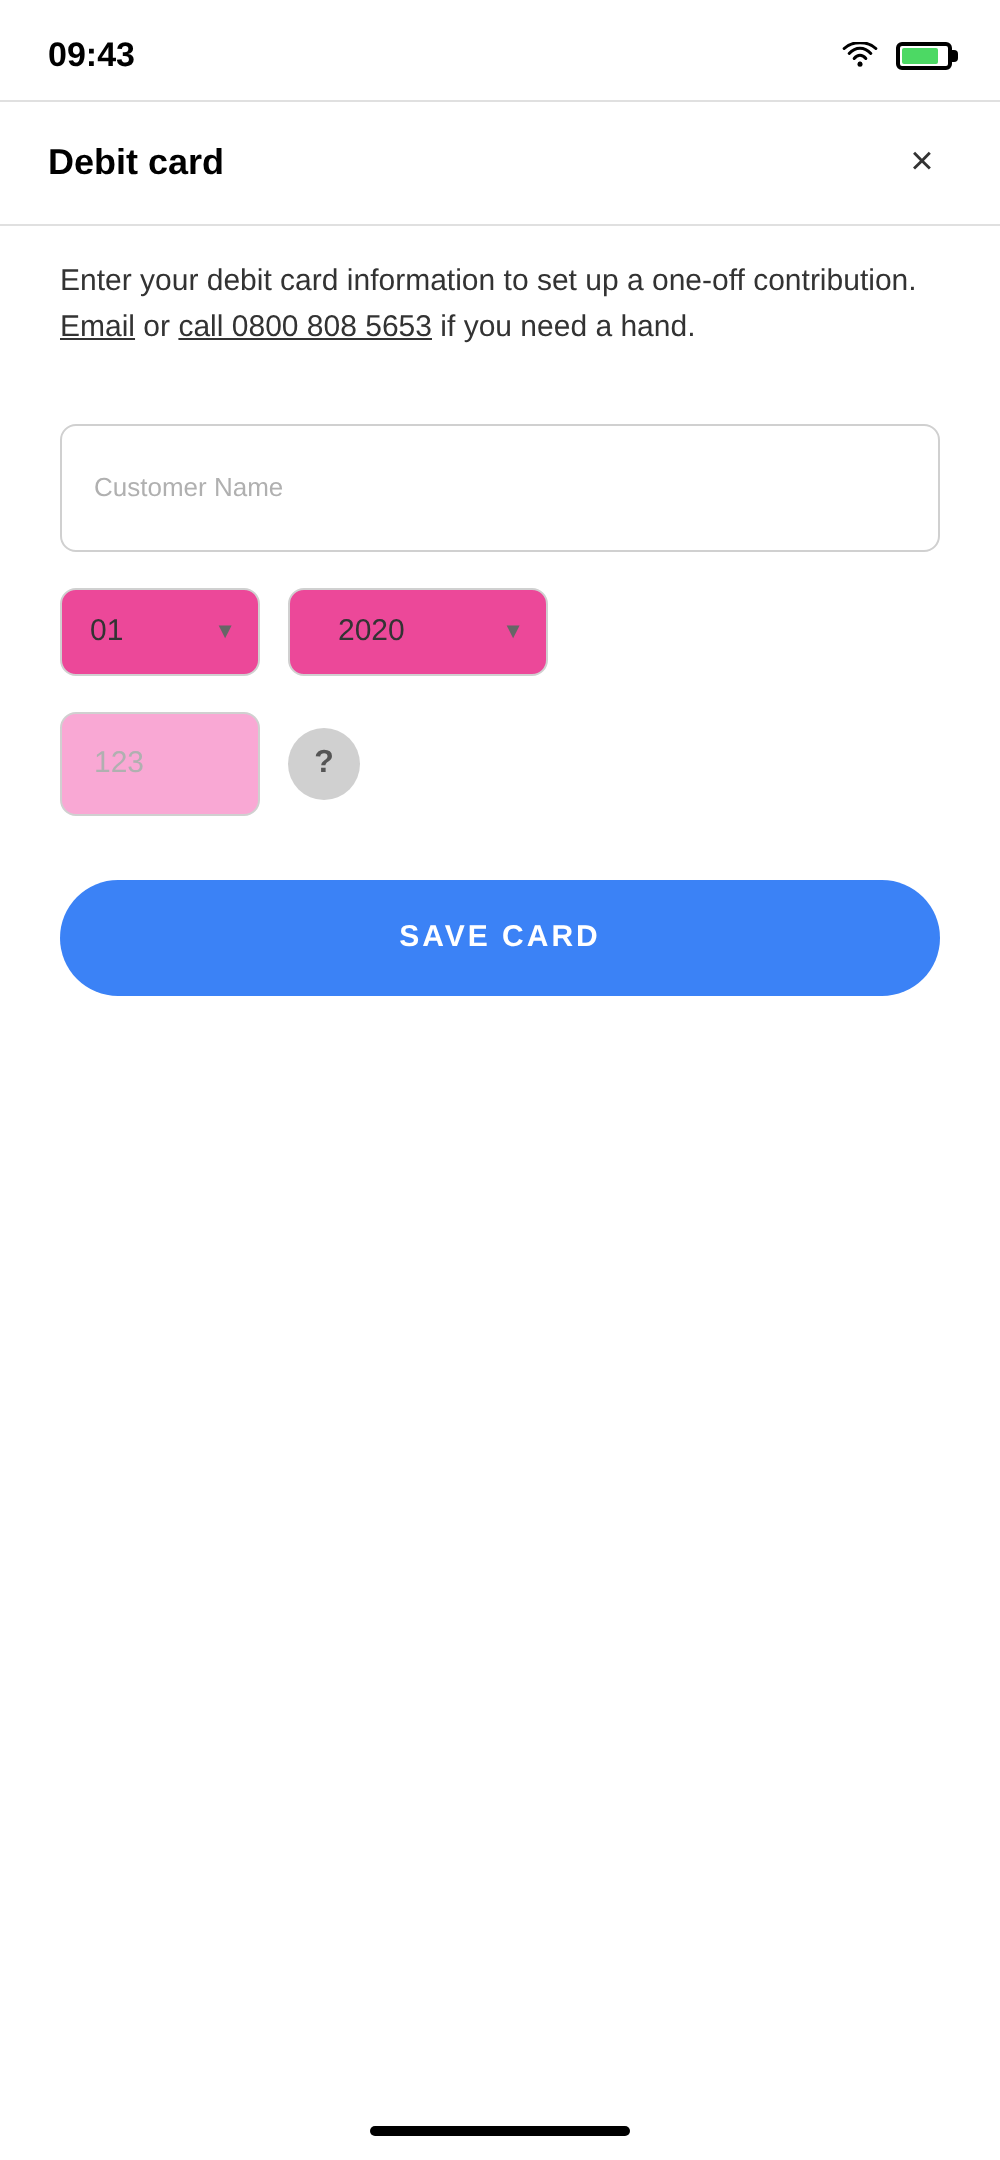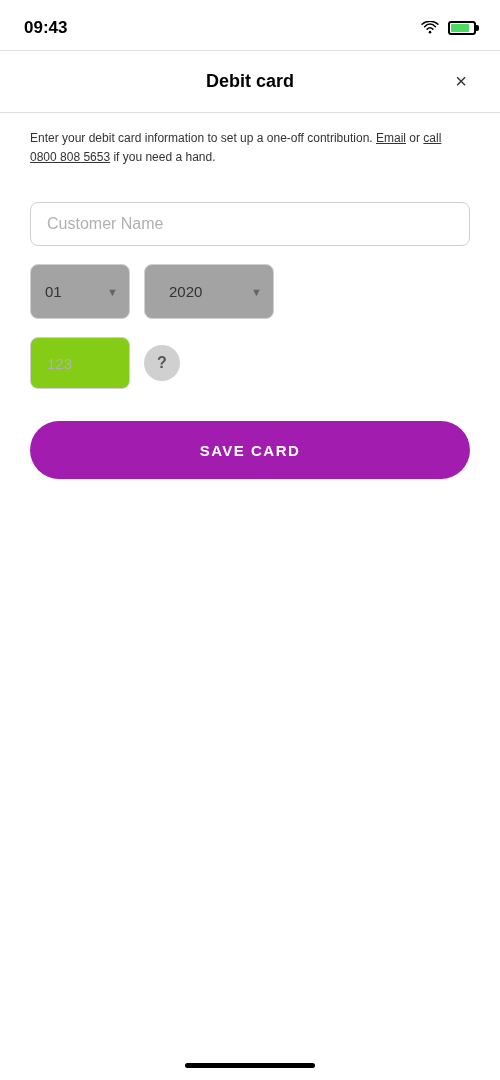--- a/index.html
+++ b/index.html
@@ -75,21 +75,21 @@
     .divider {
       height: 1px;
       background: #e0e0e0;
       width: 100%;
     }
 
     
     .header {
       display: flex;
       align-items: center;
-      justify-content: center;
+      justify-content: flex-start;
       padding: 20px 24px;
       position: relative;
     }
 
     .header-title {
       font-size: 18px;
       font-weight: 600;
       color: #000;
     }
 
@@ -109,43 +109,43 @@
       background: none;
       border: none;
     }
 
     
     .content {
       padding: 16px 30px 40px 30px;
     }
 
     .description {
-      font-size: 12px;
+      font-size: 15px;
       color: #333;
       line-height: 1.55;
       margin-bottom: 36px;
     }
 
     .description a {
       color: #333;
       text-decoration: underline;
     }
 
     
     .form-group {
       margin-bottom: 18px;
     }
 
     .form-input {
       width: 100%;
-      height: 44px;
+      height: 64px;
       border: 1.5px solid #d0d0d0;
       border-radius: 8px;
       padding: 0 16px;
-      font-size: 16px;
+      font-size: 13px;
       color: #333;
       background: #fff;
       outline: none;
     }
 
     .form-input::placeholder {
       color: #b0b0b0;
     }
 
     
@@ -155,27 +155,27 @@
       margin-bottom: 18px;
     }
 
     .select-wrapper {
       position: relative;
       display: inline-flex;
       align-items: center;
     }
 
     .expiry-select {
-      height: 55px;
+      height: 44px;
       border: 1.5px solid #d0d0d0;
       border-radius: 8px;
       padding: 0 36px 0 14px;
       font-size: 15px;
       color: #333;
-      background: #a3a3a3;
+      background: #ec4899;
       appearance: none;
       -webkit-appearance: none;
       outline: none;
       cursor: pointer;
     }
 
     .select-month {
       width: 100px;
     }
 
@@ -201,21 +201,21 @@
     }
 
     .cvv-input {
       width: 100px;
       height: 52px;
       border: 1.5px solid #d0d0d0;
       border-radius: 8px;
       padding: 0 16px;
       font-size: 15px;
       color: #333;
-      background: #84cc16;
+      background: #f9a8d4;
       outline: none;
     }
 
     .cvv-input::placeholder {
       color: #b0b0b0;
     }
 
     .help-btn {
       width: 36px;
       height: 36px;
@@ -228,21 +228,21 @@
       cursor: pointer;
       font-size: 16px;
       color: #555;
       font-weight: 600;
     }
 
     
     .save-btn {
       width: 100%;
       height: 58px;
-      background: #a21caf;
+      background: #3b82f6;
       border: none;
       border-radius: 30px;
       font-size: 15px;
       font-weight: 700;
       letter-spacing: 1.5px;
       color: #fff;
       cursor: pointer;
       text-transform: uppercase;
     }
 

